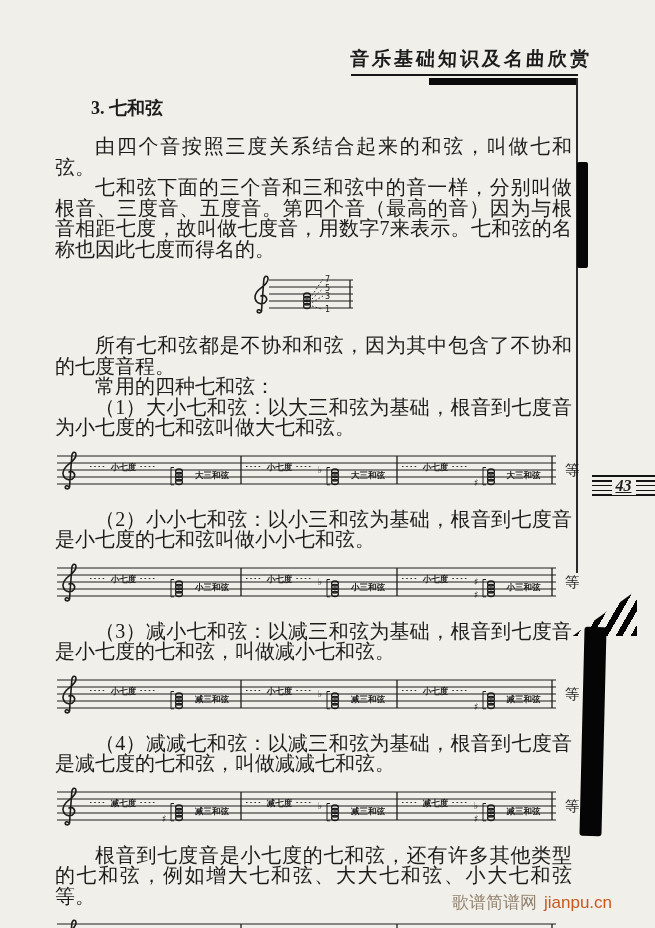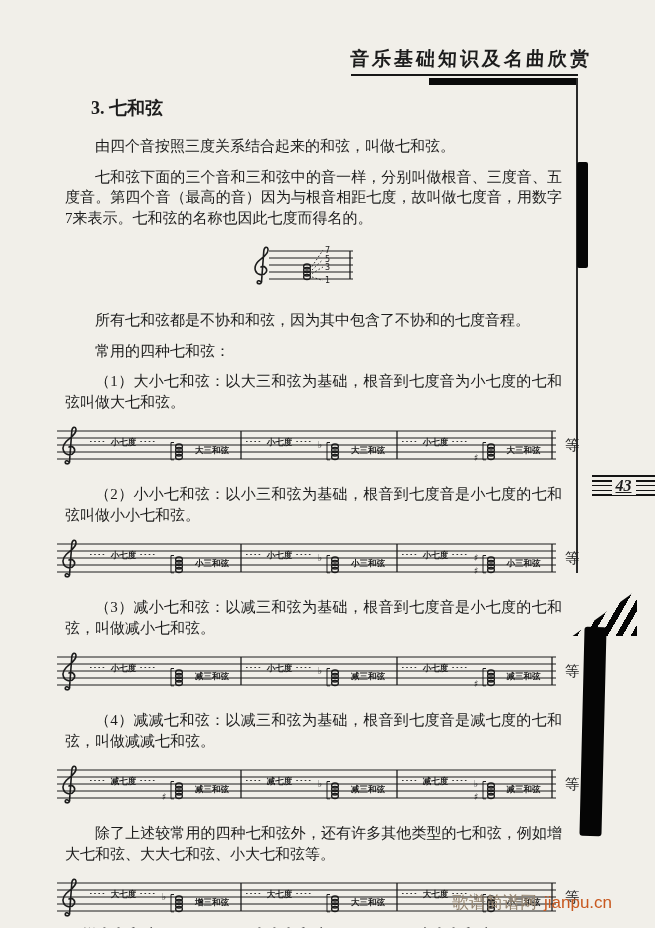--- a/index.html
+++ b/index.html
@@ -30,21 +30,21 @@
     position:absolute; top:472px; left:592px; width:63px; height:27px;
     background:repeating-linear-gradient(to bottom,rgba(0,0,0,0) 0 3.2px,#141414 3.2px 4.8px);
     display:flex; align-items:center; justify-content:center;
   }
   .pagenum-text{
     background:#f1efe9; padding:0 4px; font-size:16px; font-weight:bold; font-style:italic;text-decoration:underline;
   }
   
   .content{position:absolute; top:96px; left:55px; width:517px;}
   .sec-title{margin:0 0 16px 2em; font-size:18px; font-weight:bold;}
-  .content p{margin:10px; font-size:15px; line-height:20.5px; text-indent:2em; text-align:justify;}
+  .content p{margin:0; font-size:20px; line-height:20.5px; text-indent:2em; text-align:justify;}
   .example-center{text-align:center; margin:8px 0 6px 0;}
   .staff-row{display:flex; align-items:flex-start; margin:9px 0 12px 0;}
   .staff-holder{flex:0 0 auto;font-weight:bold;}
   .etc{margin:14px 0 0 3px; font-size:14.5px;}
   .staff-captions{position:relative; height:22px; margin-top:2px;}
   .staff-captions span{position:absolute; top:0; font-size:15px; white-space:nowrap;}
   
   .watermark{position:absolute; top:891px; left:452px; font-size:17px; white-space:nowrap;}
   .wm-name{color:#93836f;}
   .wm-url{color:#c8581f; margin-left:7px; font-family:"Liberation Sans","DejaVu Sans",sans-serif;}
@@ -290,21 +290,21 @@
             <ellipse cx="436" cy="35" rx="3.4" ry="2.5" fill="none" stroke="#1c1c1c" stroke-width="1.3"></ellipse>
             <ellipse cx="436" cy="31.5" rx="3.4" ry="2.5" fill="none" stroke="#1c1c1c" stroke-width="1.3"></ellipse>
             <ellipse cx="436" cy="28" rx="3.4" ry="2.5" fill="none" stroke="#1c1c1c" stroke-width="1.3"></ellipse>
             <ellipse cx="436" cy="24.5" rx="3.4" ry="2.5" fill="none" stroke="#1c1c1c" stroke-width="1.3"></ellipse>
             <text x="468.5" y="30.7" text-anchor="middle" font-size="8.5" fill="#1c1c1c">减三和弦</text>
             <line x1="497" y1="9" x2="497" y2="37" stroke="#1c1c1c" stroke-width="1.3"></line>
           </svg></div>
       <span class="etc">等</span>
     </div>
 
-    <p>除了上述较常用的四种七和弦外，还有许多其他类型的七和弦，例如增大七和弦、大大七和弦、小大七和弦等。</p>
+    <p>根音到七度音是小七度的七和弦，还有许多其他类型的七和弦，例如增大七和弦、大大七和弦、小大七和弦等。</p>
 
     <div class="staff-row">
       <div class="staff-holder"><svg width="507" height="46" viewBox="0 0 507 46">
             <line x1="2" y1="9" x2="501" y2="9" stroke="#1c1c1c" stroke-width="1"></line>
             <line x1="2" y1="16" x2="501" y2="16" stroke="#1c1c1c" stroke-width="1"></line>
             <line x1="2" y1="23" x2="501" y2="23" stroke="#1c1c1c" stroke-width="1"></line>
             <line x1="2" y1="30" x2="501" y2="30" stroke="#1c1c1c" stroke-width="1"></line>
             <line x1="2" y1="37" x2="501" y2="37" stroke="#1c1c1c" stroke-width="1"></line>
             <g fill="none" stroke="#1c1c1c" stroke-width="1.6" stroke-linecap="round" transform="translate(2,0)">
               <path d="M12.5 40 L14.8 9 C15.2 4.5 18.6 4 19 7.5 C19.4 11 16 14 11.8 17.2 C6.8 21 5.2 24.6 6.4 28.6 C7.8 33.2 14.6 34.2 17 30.4 C19.2 26.8 15.2 23.2 12 25"></path>

